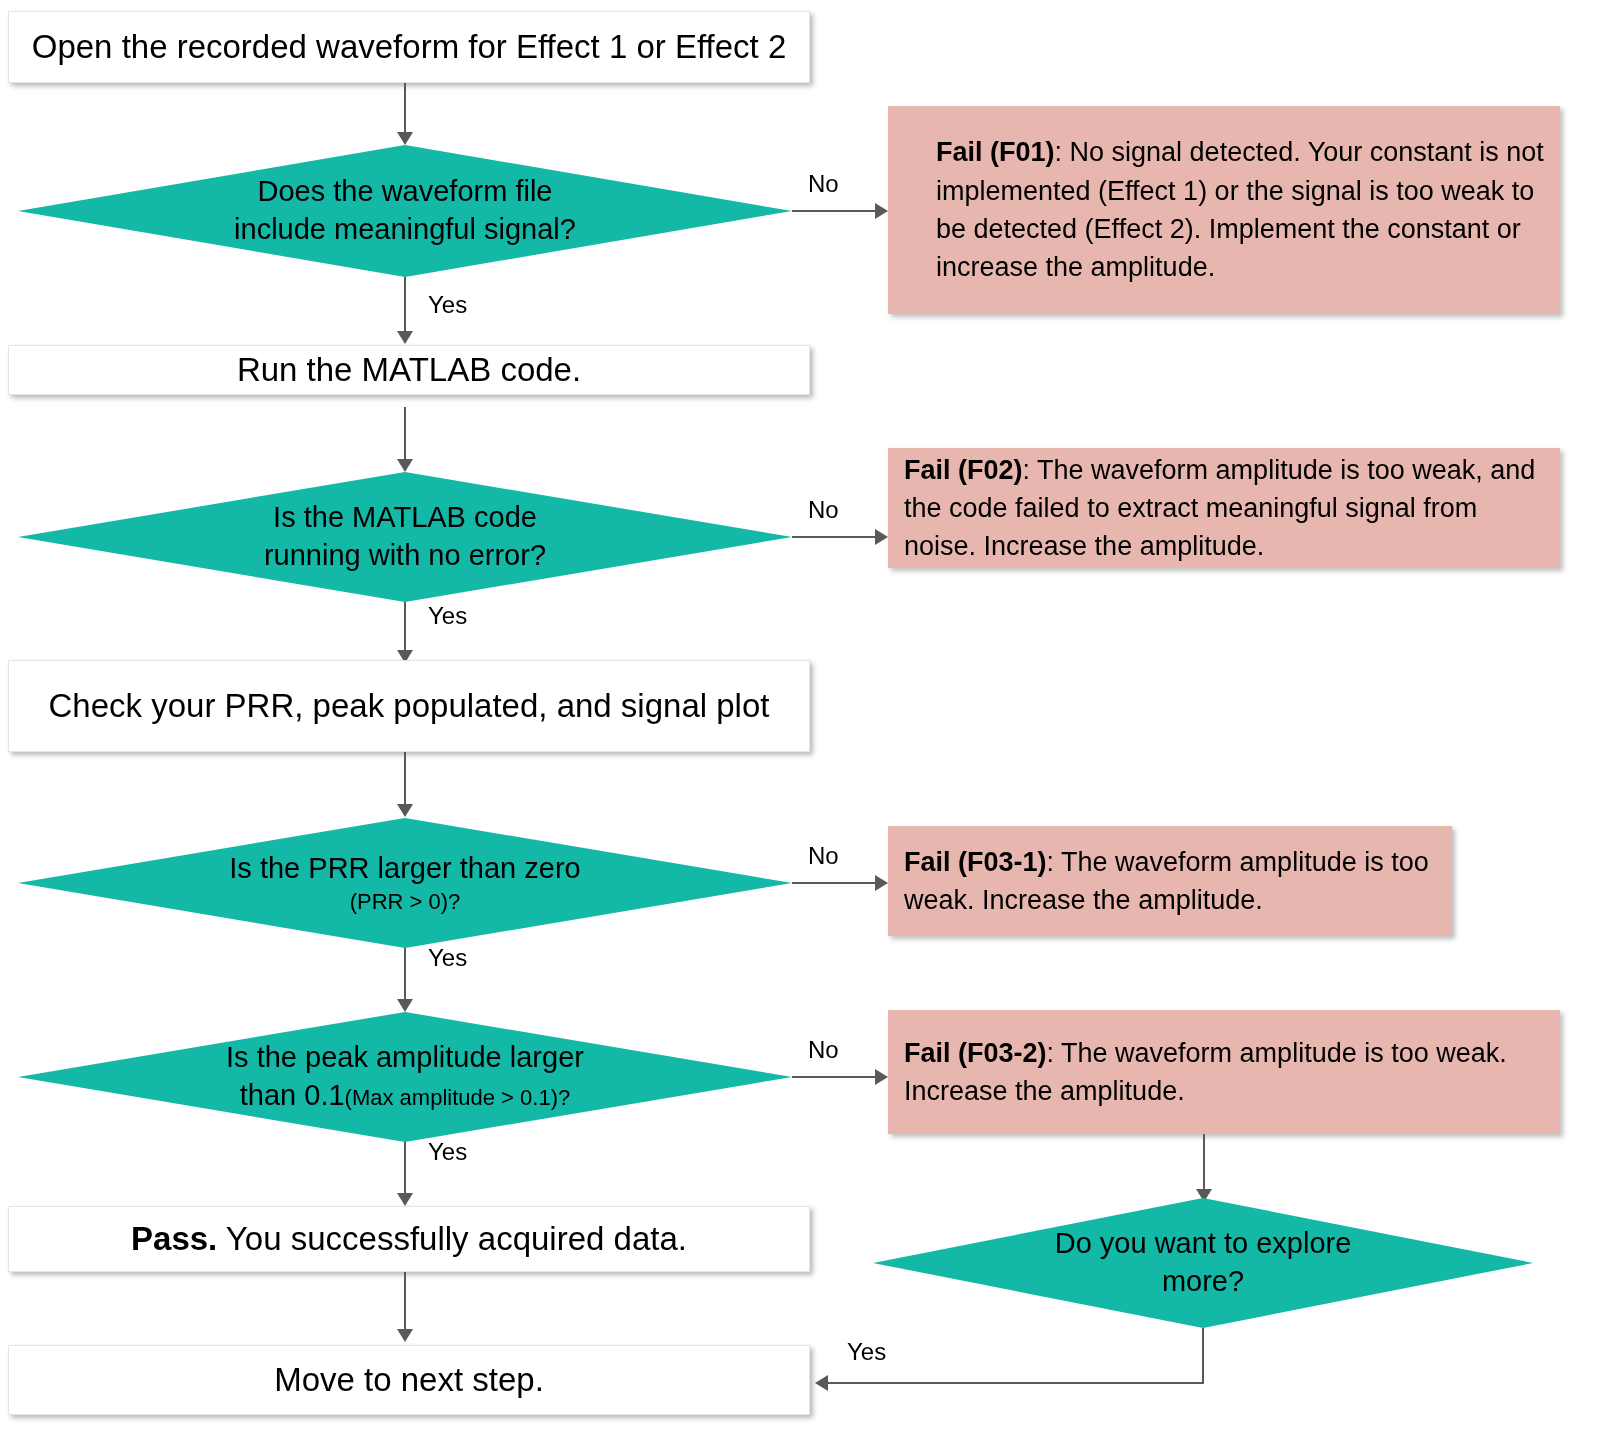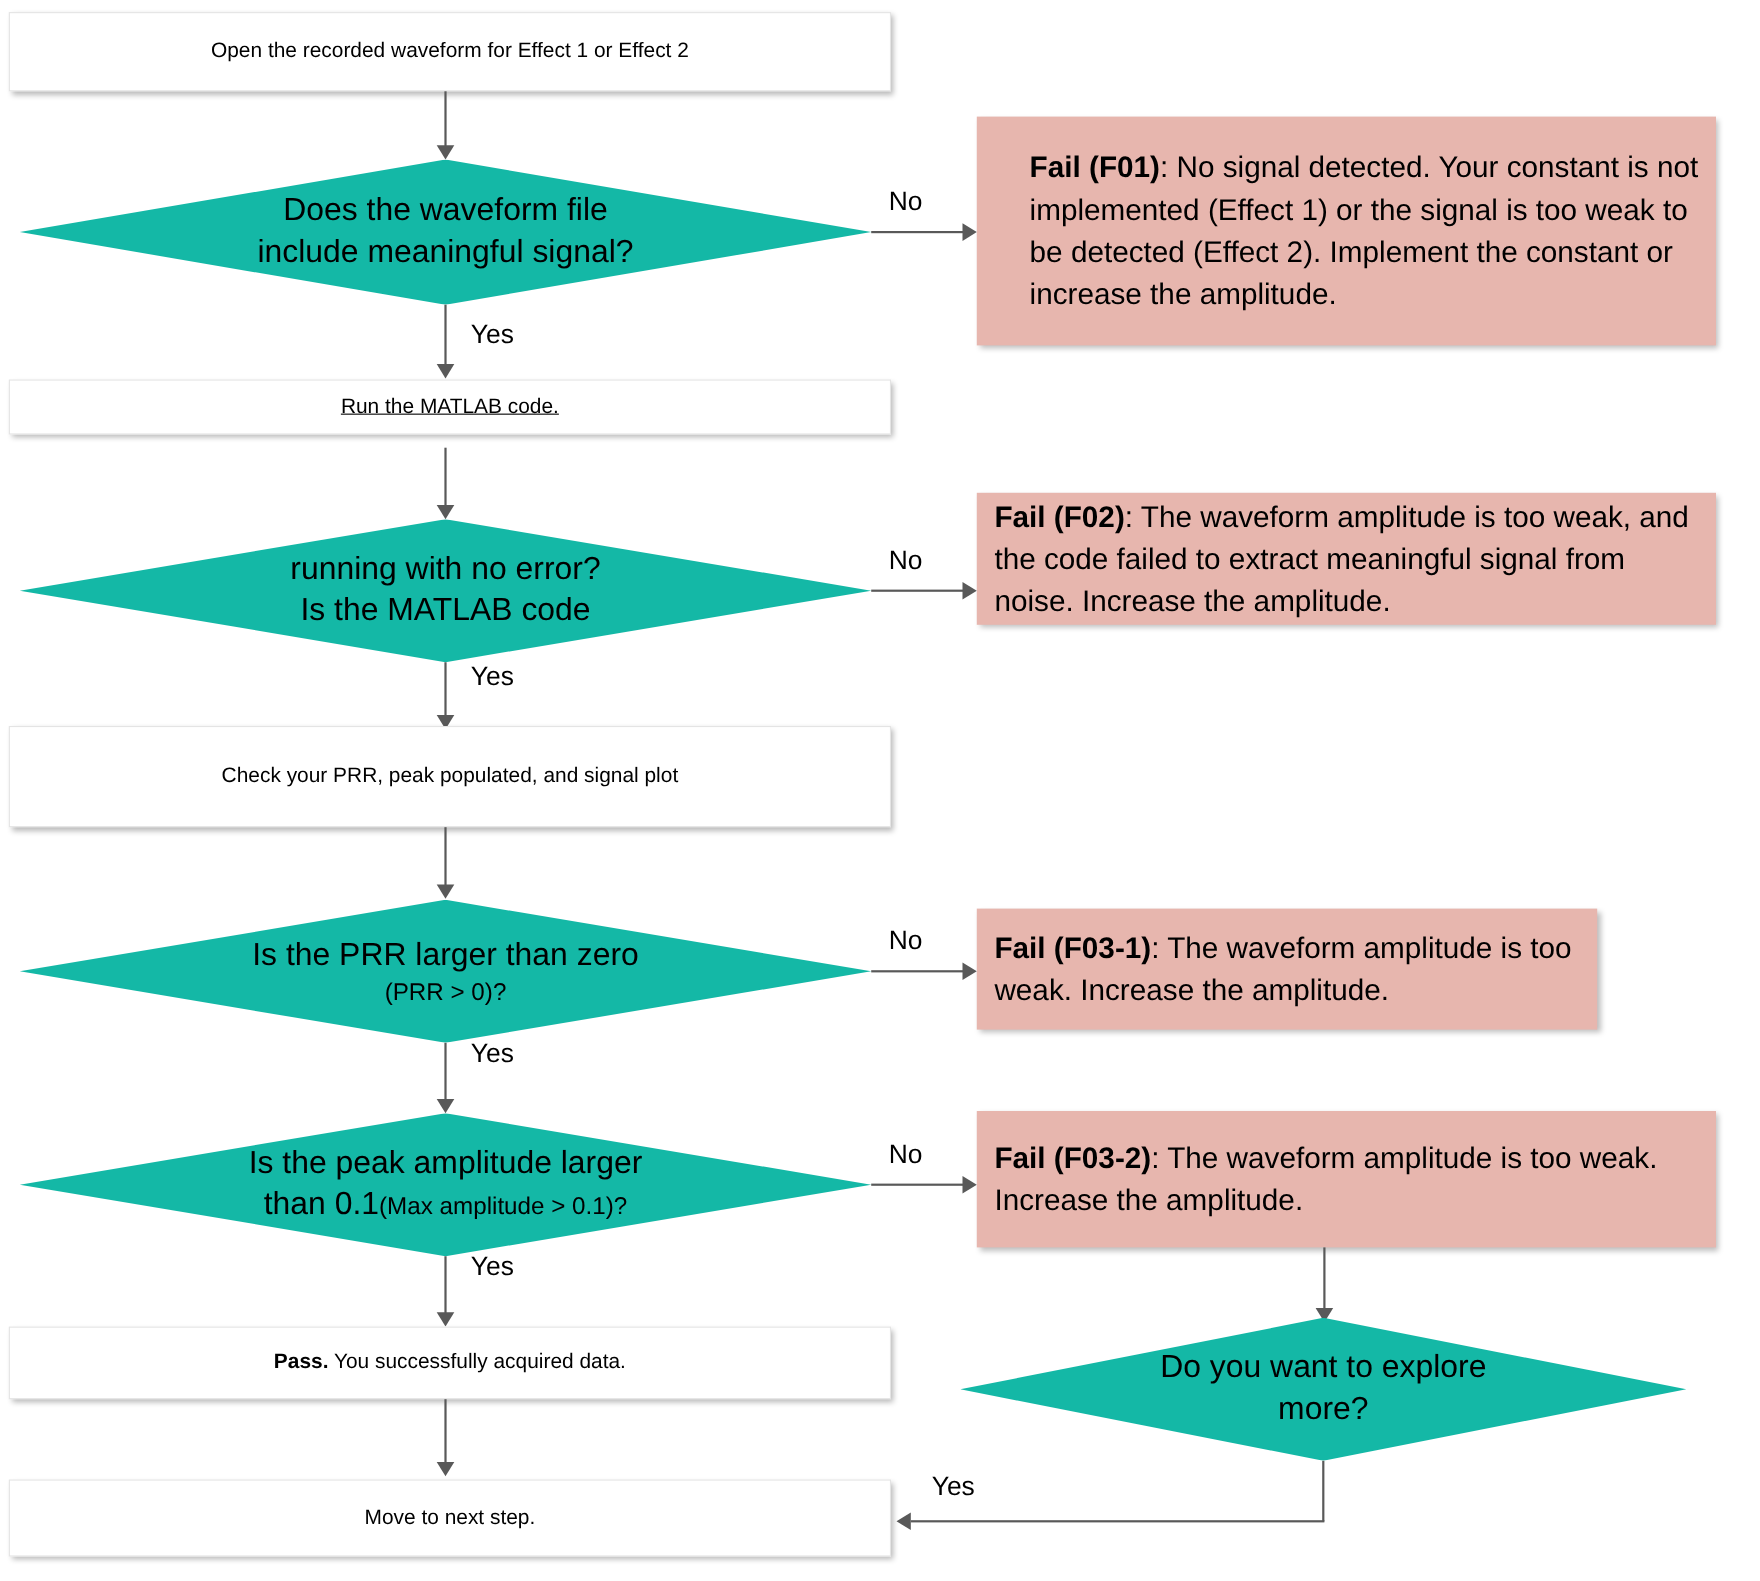--- a/index.html
+++ b/index.html
@@ -23,21 +23,21 @@
   .pbox {
     position: absolute;
     box-sizing: border-box;
     background: #ffffff;
     border: 1px solid #e4e4e4;
     box-shadow: 3px 3px 5px rgba(0,0,0,0.28);
     display: flex;
     align-items: center;
     justify-content: center;
     text-align: center;
-    font-size: 19px;
+    font-size: 33px;
     line-height: 1.28;
     padding: 20px 10px;
   }
 
   
   .fbox {
     position: absolute;
     box-sizing: border-box;
     background: #e7b6ae;
     box-shadow: 3px 3px 5px rgba(0,0,0,0.26);
@@ -131,31 +131,31 @@
   <div class="elabel" style="left:808px; top:170px;">No</div>
 
   <div class="fbox" style="left:888px; top:106px; width:672px; height:208px;padding-left:48px;">
     <div class="txt"><b>Fail (F01)</b><span>: No signal detected. Your constant is not implemented (Effect 1) or the signal is too weak to be detected (Effect 2). Implement the constant or increase the amplitude.</span></div>
   </div>
 
   <div class="vline" style="left:404px; top:277px; height:55px;"></div>
   <div class="arrow-down" style="left:397px; top:331px;"></div>
   <div class="elabel" style="left:428px; top:291px;">Yes</div>
 
-  <div class="pbox" style="left:8px; top:345px; width:802px; height:50px;text-decoration:underline;">
+  <div class="pbox" style="left:8px; top:345px; width:802px; height:50px;">
     <span>Run the MATLAB code.</span>
   </div>
 
   <div class="vline" style="left:404px; top:407px; height:53px;"></div>
   <div class="arrow-down" style="left:397px; top:459px;"></div>
 
   <div class="dia" style="left:18px; top:472px; width:774px; height:130px;">
     <div class="dtxt">
+      <div>Is the MATLAB code</div>
       <div>running with no error?</div>
-      <div>Is the MATLAB code</div>
     </div>
   </div>
 
   <div class="hline" style="left:792px; top:536px; width:84px;"></div>
   <div class="arrow-right" style="left:875px; top:529px;"></div>
   <div class="elabel" style="left:808px; top:496px;">No</div>
 
   <div class="fbox" style="left:888px; top:448px; width:672px; height:120px;">
     <div class="txt"><b>Fail (F02)</b><span>: The waveform amplitude is too weak, and the code failed to extract meaningful signal from noise. Increase the amplitude.</span></div>
   </div>

